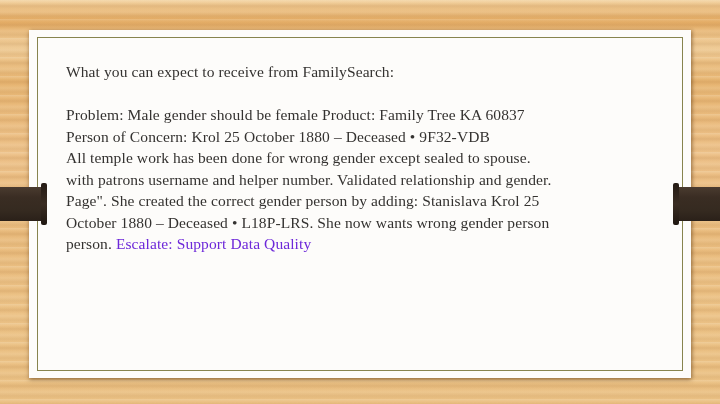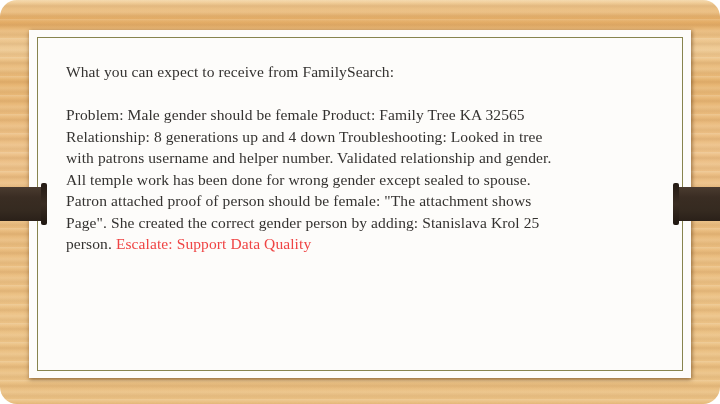--- a/index.html
+++ b/index.html
@@ -12,41 +12,40 @@
     position: relative; width: 720px; height: 404px; overflow: hidden;
     background:
       repeating-linear-gradient(180deg,
         rgba(255,246,226,0.22) 0px, rgba(255,246,226,0) 3px,
         rgba(150,90,30,0.13) 6px, rgba(150,90,30,0) 9px,
         rgba(255,250,235,0.10) 12px, rgba(90,50,10,0.05) 16px,
         rgba(90,50,10,0) 19px),
       linear-gradient(180deg,
         #f2d2a0 0%, #e3aa62 5%, #efcb96 11%, #e7b572 20%,
         #edc189 38%, #e9bb7d 58%, #ecc286 78%, #eac083 100%);
-    border-radius: 17px;
   }
   .card {
     position: absolute; left: 29px; top: 30px; width: 662px; height: 348px;
     background: #fdfcfa;
     box-shadow: 0 2px 4px rgba(95,60,20,0.5), 2px 0 3px rgba(95,60,20,0.25);
   }
   .card-border {
     position: absolute; left: 8px; top: 7px; right: 8px; bottom: 7px;
     border: 1.5px solid #87844e;
     pointer-events: none;
   }
   .text-block {
     position: absolute; left: 37px; top: 31px; right: 14px;
     color: #343230;
     font-size: 15.5px; line-height: 21.55px;
     letter-spacing: 0.1px;
   }
   .line { white-space: nowrap; }
   .line.spacer { height: 21.55px; }
-  .red-text { color: #ef4444; }
+  .red-text { color: #6d28d9; }
   .clip {
     position: absolute; top: 187px; height: 34px; width: 41px;
     background: linear-gradient(180deg, #4a3b2f 0%, #3a2d23 30%, #352a20 70%, #2a2019 100%);
   }
   .clip-left { left: 0; }
   .clip-right { right: 0; }
   .clip .flange {
     position: absolute; top: -4px; width: 6px; height: 42px;
     background: linear-gradient(180deg, #241b14, #3a2d23 50%, #1f1710);
     border-radius: 2px;
@@ -58,26 +57,26 @@
 <body>
 
 <div class="stage">
 
   <div class="card">
     <div class="card-border"></div>
 
     <div class="text-block">
       <div class="line">What you can expect to receive from FamilySearch:</div>
       <div class="line spacer"></div>
-      <div class="line">Problem: Male gender should be female Product: Family Tree KA 32565</div>
-      <div class="line">Relationship: 8 generations up and 4 down Troubleshooting: Looked in tree</div>
+      <div class="line">Problem: Male gender should be female Product: Family Tree KA 60837</div>
+      <div class="line">Person of Concern: Krol 25 October 1880 – Deceased • 9F32-VDB</div>
+      <div class="line">All temple work has been done for wrong gender except sealed to spouse.</div>
       <div class="line">with patrons username and helper number. Validated relationship and gender.</div>
-      <div class="line">All temple work has been done for wrong gender except sealed to spouse.</div>
-      <div class="line">Patron attached proof of person should be female: "The attachment shows</div>
       <div class="line">Page". She created the correct gender person by adding: Stanislava Krol 25</div>
+      <div class="line">October 1880 – Deceased • L18P-LRS. She now wants wrong gender person</div>
       <div class="line">
         <span>person. </span><span class="red-text">Escalate: Support Data Quality</span>
       </div>
     </div>
   </div>
 
   <div class="clip clip-left">
     <div class="flange"></div>
   </div>
   <div class="clip clip-right">

